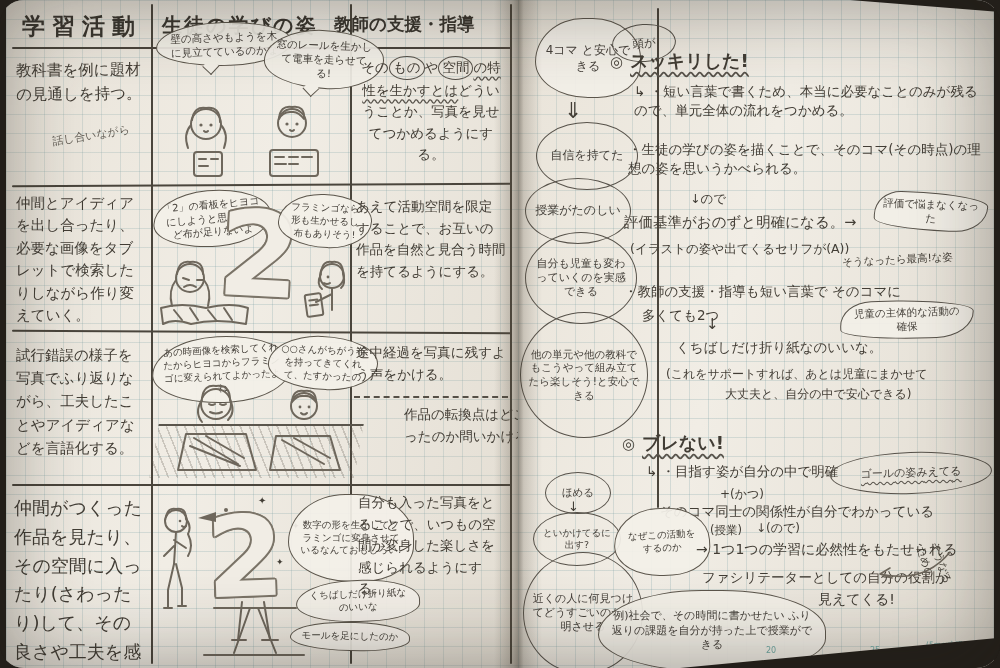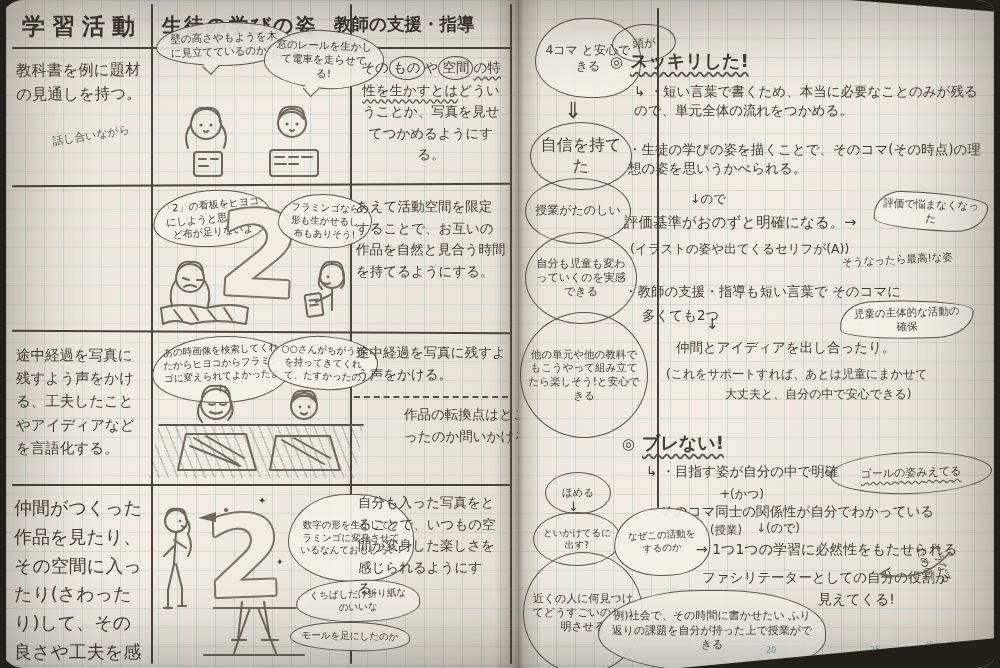--- a/index.html
+++ b/index.html
@@ -88,20 +88,21 @@
       <circle class="f" cx="117" cy="26" r="1.6"></circle>
         <circle class="f" cx="127" cy="26" r="1.6"></circle>
       <path d="M120 32 Q122 34 124 32"></path>
       <rect x="100" y="52" width="48" height="26" rx="3"></rect>
       <path d="M105 59 h9 M105 66 h11 M119 59 h9 M119 66 h9 M132 59 h10"></path>
     </svg>
     <div class="abs ink" style="left:350px;top:56px;width:150px;font-size:13.5px;line-height:1.6;text-align:center;">
       <span>その</span><span class="circled">もの</span><span>や</span><span class="circled">空間</span><span class="wavy">の特性を生かすとは</span><span>どういうことか、写真を見せてつかめるようにする。</span>
     </div>
 
+    <div class="abs ink" style="left:10px;top:192px;width:130px;font-size:14.5px;line-height:1.55;">仲間とアイディアを出し合ったり、必要な画像をタブレットで検索したりしながら作り変えていく。</div>
     <div class="bubble" style="left:147px;top:190px;width:98px;font-size:10px;transform:rotate(-5deg);">「2」の看板をヒヨコにしようと思ったけど布が足りないよ</div>
     <span class="two" style="left:212px;top:186px;font-size:118px;transform:rotate(3deg);">2</span>
     <div class="bubble" style="left:272px;top:194px;width:74px;font-size:9.5px;transform:rotate(2deg);">フラミンゴなら形も生かせるし布もありそう!</div>
     <svg class="doodle" style="left:150px;top:256px;" width="100" height="72" viewBox="0 0 100 72">
       <circle cx="34" cy="22" r="14"></circle>
       <path d="M21 18 Q23 4 34 6 Q47 4 47 18 M20 24 Q12 34 16 50 M48 24 Q56 34 52 50"></path>
       <path d="M27 22 l6 2 M47 24 l-6 0"></path>
       <path d="M28 31 Q34 27 40 31"></path>
       <path d="M5 52 Q25 46 50 52 Q75 46 92 52 L90 68 Q60 62 35 68 Q18 62 7 68 Z"></path>
       <path d="M18 54 l8 10 M34 52 l8 12 M52 54 l8 10 M68 52 l8 12"></path>
@@ -110,21 +111,21 @@
       <circle cx="32" cy="18" r="12"></circle>
       <path d="M21 14 Q23 2 32 4 Q43 2 43 16 Q46 26 41 30 M21 16 Q16 26 22 31"></path>
       <circle class="f" cx="28" cy="19" r="1.4"></circle>
       <path d="M24 25 Q27 27 30 25"></path>
       <path d="M32 30 L32 52 M32 36 L16 44"></path>
       <rect x="6" y="36" width="16" height="22" rx="2" transform="rotate(-8 14 47)"></rect>
       <path d="M10 42 h8 M10 47 h8" transform="rotate(-8 14 47)"></path>
     </svg>
     <div class="abs ink" style="left:350px;top:196px;width:150px;font-size:13.5px;line-height:1.6;">あえて活動空間を限定することで、お互いの作品を自然と見合う時間を持てるようにする。</div>
 
-    <div class="abs ink" style="left:10px;top:344px;width:130px;font-size:14.5px;line-height:1.6;">途中経過を写真に残すよう声をかける、工夫したことやアイディアなどを言語化する。</div>
+    <div class="abs ink" style="left:10px;top:344px;width:130px;font-size:14.5px;line-height:1.6;">試行錯誤の様子を写真でふり返りながら、工夫したことやアイディアなどを言語化する。</div>
     <div class="bubble" style="left:146px;top:336px;width:120px;font-size:9.5px;transform:rotate(-3deg);">あの時画像を検索してくれたからヒヨコからフラミンゴに変えられてよかったよね</div>
     <div class="bubble" style="left:262px;top:336px;width:90px;font-size:9.5px;transform:rotate(2deg);">○○さんがちがう布を持ってきてくれて、たすかったの</div>
     <div class="desk" style="left:148px;top:424px;width:205px;height:52px;"></div>
     <svg class="doodle" style="left:158px;top:376px;" width="190" height="100" viewBox="0 0 190 100">
       <circle cx="52" cy="28" r="15"></circle>
       <path d="M38 22 Q40 8 52 10 Q66 8 66 24 Q72 36 64 44 M38 24 Q30 36 38 46"></path>
       <path d="M45 28 q3 2 6 0 M56 28 q3 2 6 0"></path>
       <path d="M46 36 Q52 39 58 36"></path>
       <circle cx="140" cy="30" r="13"></circle>
       <path d="M128 26 Q129 13 140 15 Q152 13 152 26 Q147 19 140 20 Q133 19 128 26"></path>
@@ -166,21 +167,21 @@
     <div class="bubble cloud" style="left:284px;top:622px;width:100px;font-size:9.5px;transform:rotate(1deg);">モールを足にしたのか</div>
     <div class="abs ink" style="left:352px;top:492px;width:148px;font-size:13.5px;line-height:1.6;">自分も入った写真をとることで、いつもの空間が変身した楽しさを感じられるようにする。</div>
   </div>
 
   <div class="page page-right">
 
     <div class="line-v" style="left:139px;top:8px;height:500px;"></div>
 
     <div class="bubble cloud" style="left:17px;top:18px;width:86px;height:64px;font-size:12px;display:flex;align-items:center;">4コマ と安心できる</div>
     <div class="abs ink" style="left:46px;top:96px;font-size:22px;">⇓</div>
-    <div class="oval" style="left:12px;top:122px;width:90px;height:56px;font-size:16px;">自信を持てた</div>
+    <div class="oval" style="left:18px;top:122px;width:90px;height:56px;font-size:12px;">自信を持てた</div>
     <div class="oval" style="left:7px;top:178px;width:94px;height:54px;font-size:12px;">授業がたのしい</div>
     <div class="oval" style="left:7px;top:232px;width:100px;height:80px;font-size:11px;">自分も児童も変わっていくのを実感できる</div>
     <div class="oval" style="left:2px;top:312px;width:116px;height:114px;font-size:10.5px;">他の単元や他の教科でもこうやって組み立てたら楽しそう!と安心できる</div>
     <div class="oval" style="left:27px;top:472px;width:54px;height:30px;font-size:10.5px;">ほめる</div>
     <div class="abs ink" style="left:50px;top:498px;font-size:13px;">↓</div>
     <div class="oval" style="left:15px;top:512px;width:76px;height:42px;font-size:9.5px;">といかけてるに出す?</div>
     <div class="oval" style="left:5px;top:552px;width:108px;height:110px;font-size:11px;">近くの人に何見つけてどうすごいのか説明させる</div>
 
     <div class="oval" style="left:94px;top:24px;width:52px;height:26px;font-size:11.5px;transform:rotate(-4deg);">頭が</div>
     <span class="abs ink" style="left:92px;top:52px;font-size:15px;">◎</span>
@@ -188,21 +189,21 @@
     <div class="abs ink" style="left:116px;top:82px;width:346px;font-size:13.5px;">↳ ・短い言葉で書くため、本当に必要なことのみが残るので、単元全体の流れをつかめる。</div>
     <div class="abs ink" style="left:110px;top:140px;width:362px;font-size:13.5px;">・生徒の学びの姿を描くことで、そのコマ(その時点)の理想の姿を思いうかべられる。</div>
     <div class="abs ink" style="left:172px;top:190px;font-size:12.5px;">↓ので</div>
     <div class="abs ink" style="left:112px;top:240px;font-size:12.5px;">(イラストの姿や出てくるセリフが(A))</div>
     <div class="abs ink" style="left:106px;top:212px;font-size:14.5px;">評価基準がおのずと明確になる。→</div>
     <div class="burst" style="left:356px;top:192px;width:96px;transform:rotate(2deg);">評価で悩まなくなった</div>
     <div class="abs ink" style="left:324px;top:252px;font-size:10.5px;transform:rotate(-3deg);">そうなったら最高!な姿</div>
     <div class="abs ink" style="left:106px;top:282px;width:340px;font-size:13.5px;">・教師の支援・指導も短い言葉で そのコマに</div>
     <div class="abs ink" style="left:124px;top:306px;font-size:13.5px;">多くても2つ</div>
     <div class="abs ink" style="left:188px;top:314px;font-size:15px;">↓</div>
-    <div class="abs ink" style="left:158px;top:338px;font-size:13.5px;">仲間とアイディアを出し合ったり。</div>
+    <div class="abs ink" style="left:158px;top:338px;font-size:13.5px;">くちばしだけ折り紙なのいいな。</div>
     <div class="burst" style="left:322px;top:300px;width:116px;transform:rotate(-2deg);">児童の主体的な活動の確保</div>
     <div class="abs ink" style="left:148px;top:366px;font-size:12px;">(これをサポートすれば、あとは児童にまかせて</div>
     <div class="abs ink" style="left:170px;top:386px;font-size:12px;margin-left:37px;">大丈夫と、自分の中で安心できる)</div>
 
     <span class="abs ink" style="left:104px;top:434px;font-size:15px;">◎</span>
     <div class="abs ink wavy" style="left:124px;top:430px;font-size:18px;font-weight:bold;">ブレない!</div>
     <div class="abs ink" style="left:128px;top:462px;font-size:13.5px;">↳ ・目指す姿が自分の中で明確</div>
     <div class="oval" style="left:312px;top:452px;width:150px;height:30px;font-size:11px;transform:rotate(-2deg);">
         <span class="wavy">ゴールの姿みえてる</span>
       </div>

